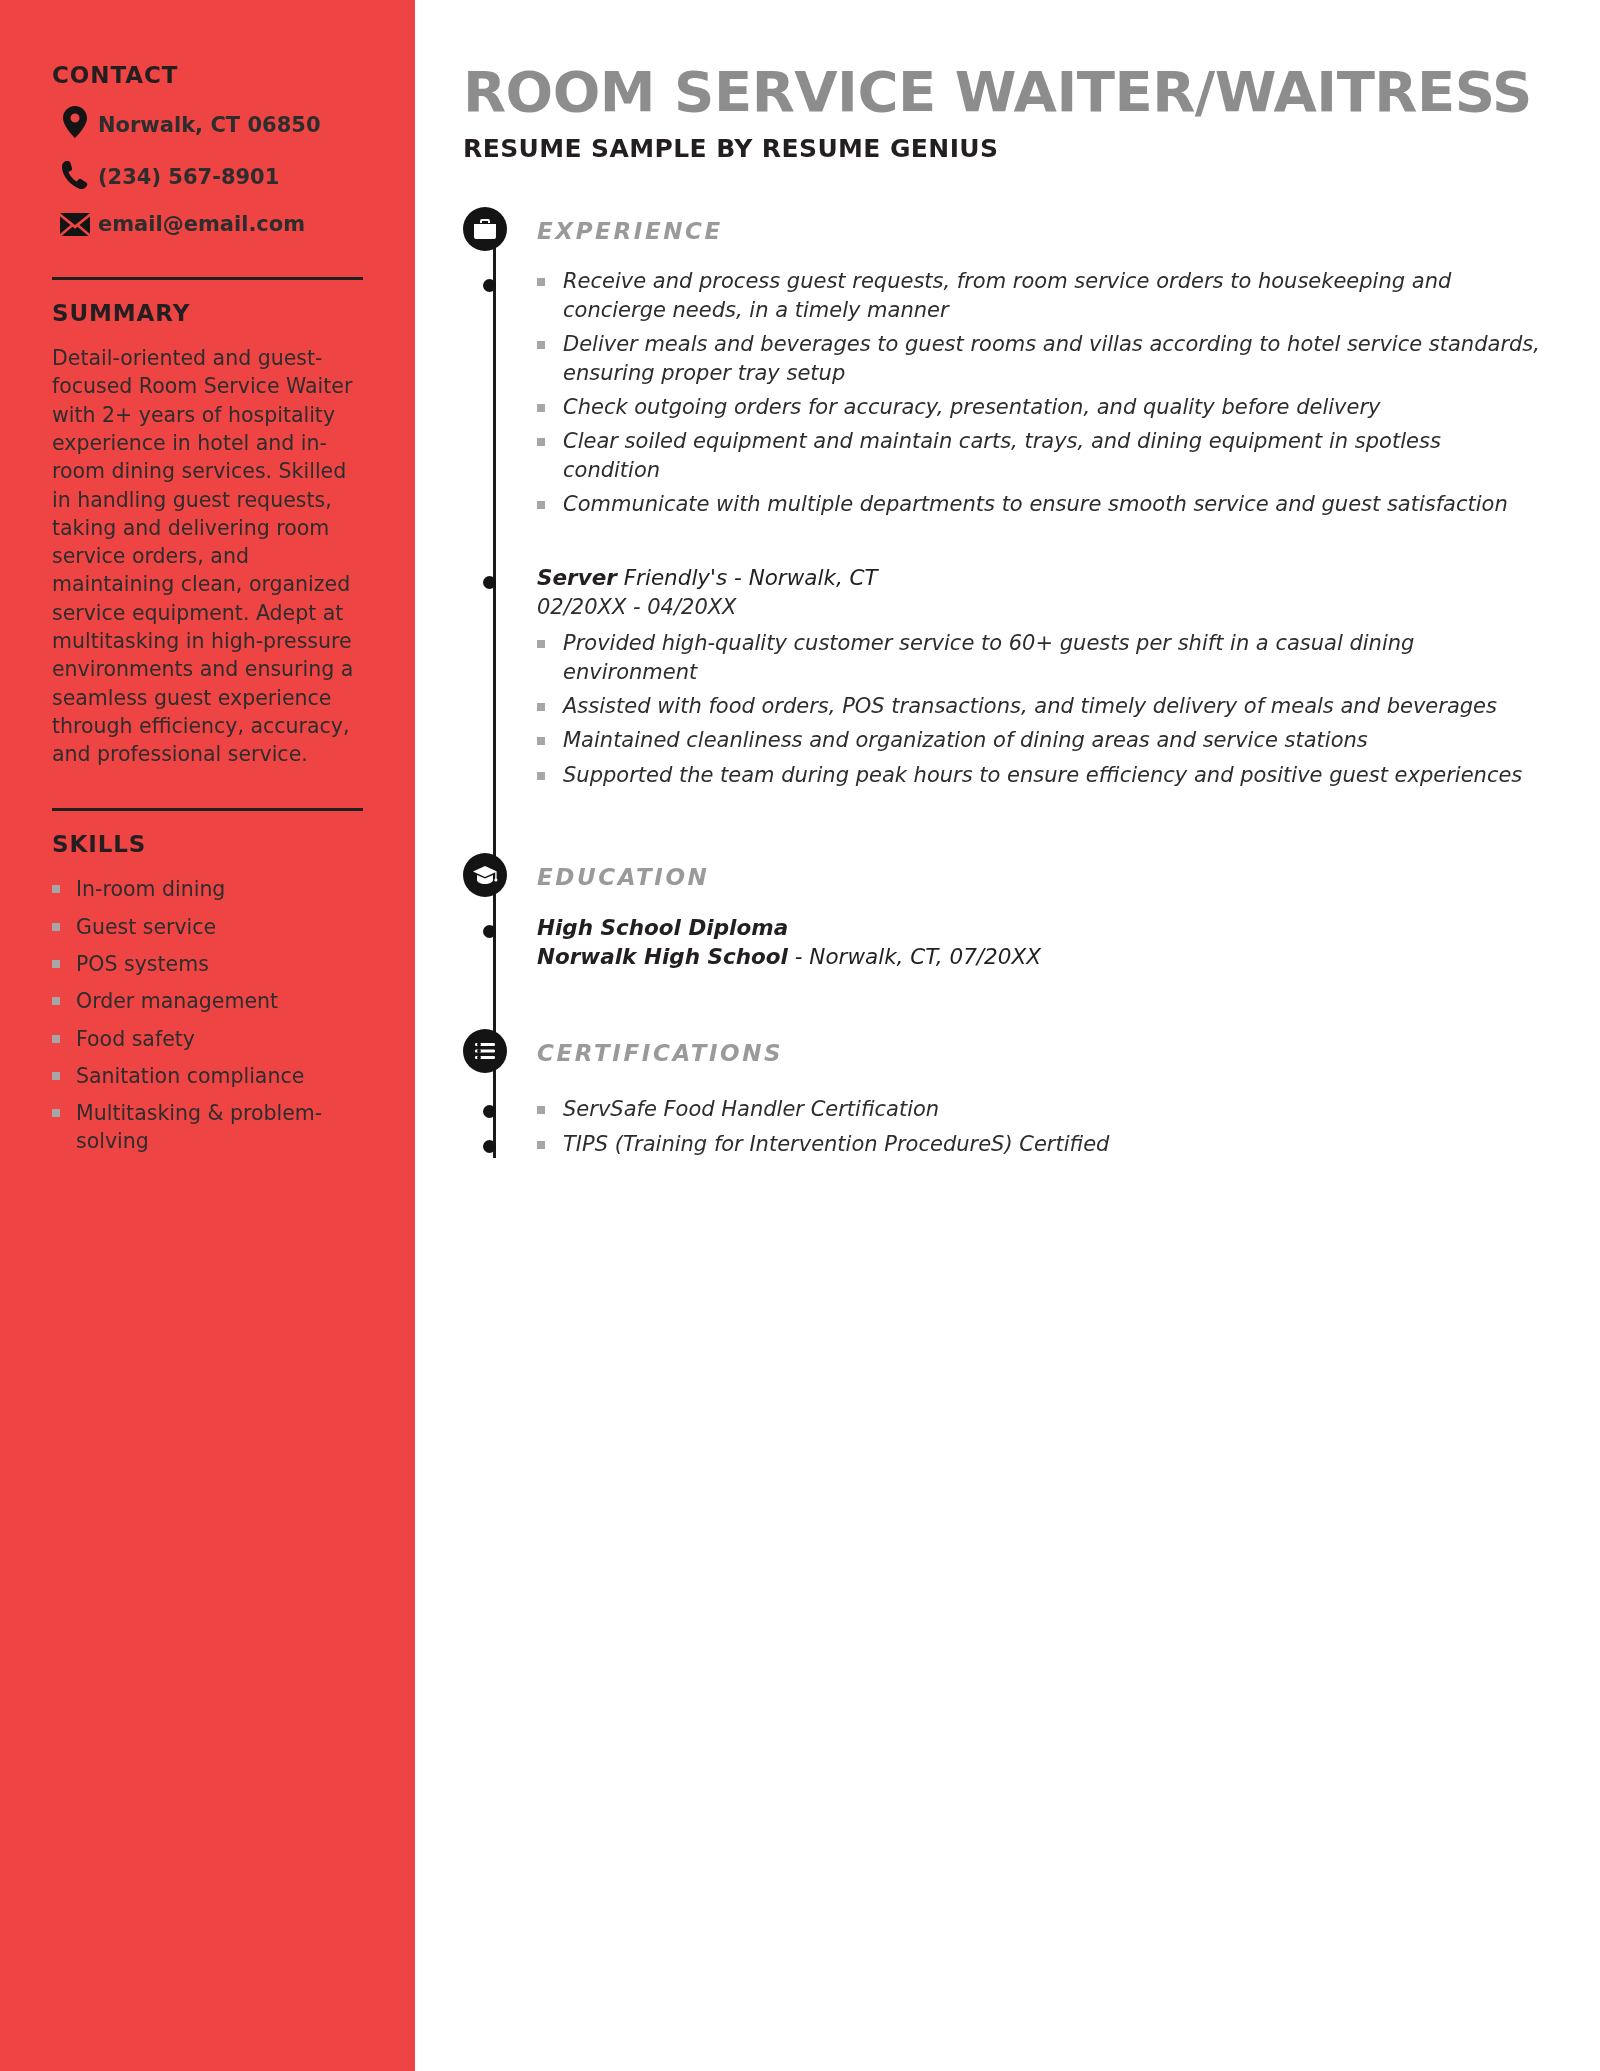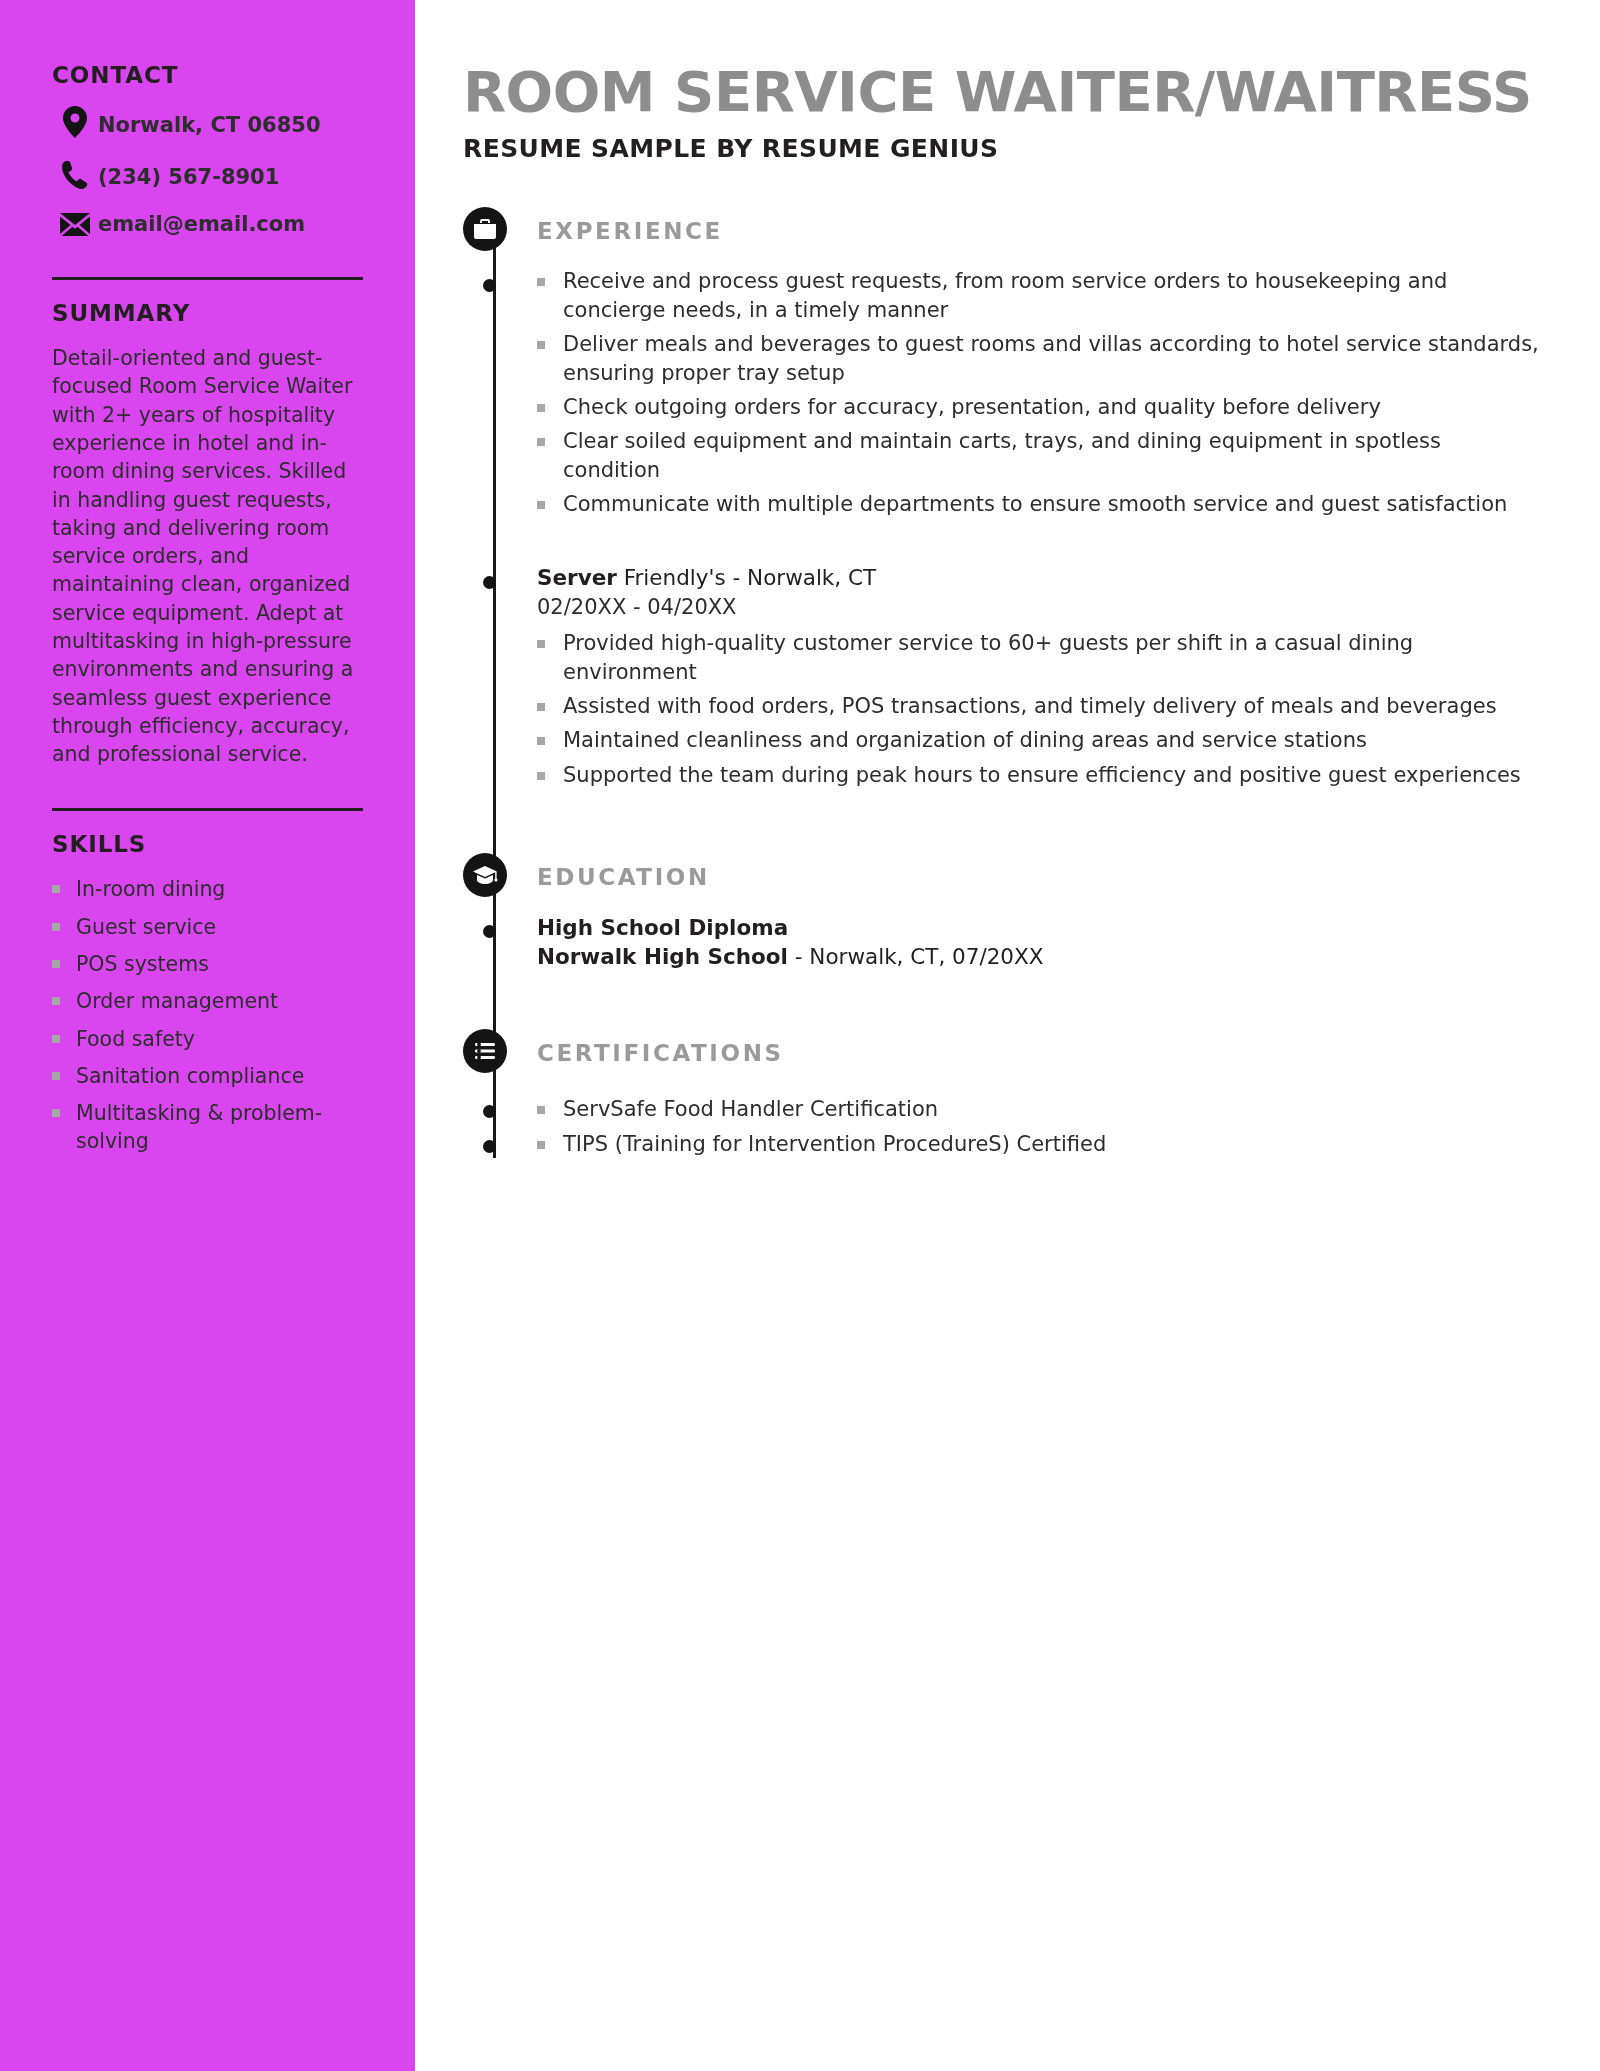--- a/index.html
+++ b/index.html
@@ -6,21 +6,21 @@
   html, body {
     width: 1600px; height: 2071px;
     background: #ffffff;
     font-family: "DejaVu Sans", sans-serif;
   }
   .page { position: relative; width: 1600px; height: 2071px; display: flex; background:#fff; }
 
   
   .sidebar {
     width: 415px; flex: 0 0 415px;
-    background: #d946ef;
+    background: #ef4444;
     padding: 62px 52px 16px 52px;
   }
   .side-head {
     font-size: 23px; font-weight: 700; letter-spacing: 0.9px;
     color: #231f20; text-transform: uppercase; margin-bottom: 18px;
   }
   .divider { height: 3px; background: #231f20; margin: 40px 0 20px 0; }
 
   .contact-row { display: flex; align-items: flex-end; margin-bottom: 22px; font-weight: bold; }
   .c-ico { width: 46px; flex: 0 0 46px; display:flex; align-items:center; justify-content:center; }
@@ -52,21 +52,21 @@
     font-size: 25px; font-weight: 700; color: #231f20;
     letter-spacing: 0.4px; text-transform: uppercase; margin-top: 12px;
   }
 
   
   .timeline-wrap { position: relative; margin-top: 44px; padding-left: 74px; }
   .axis {
     position: absolute; left: 30px; top: 14px; bottom: 0;
     width: 2.5px; background: #1a1a1a;
   }
-  .sec { position: relative; }
+  .sec { position: relative; font-style: italic; }
   .sec-head { display: flex; align-items: center; position: relative; height: 48px; }
   .badge {
     position: absolute; left: -74px; top: 0;
     width: 44px; height: 44px; border-radius: 50%;
     background: #141414; display: flex; align-items: center; justify-content: center;
     z-index: 2;
   }
   .badge svg { display: block; }
   .sec-title {
     font-size: 23px; font-weight: 600; color: #9a9a9a;

